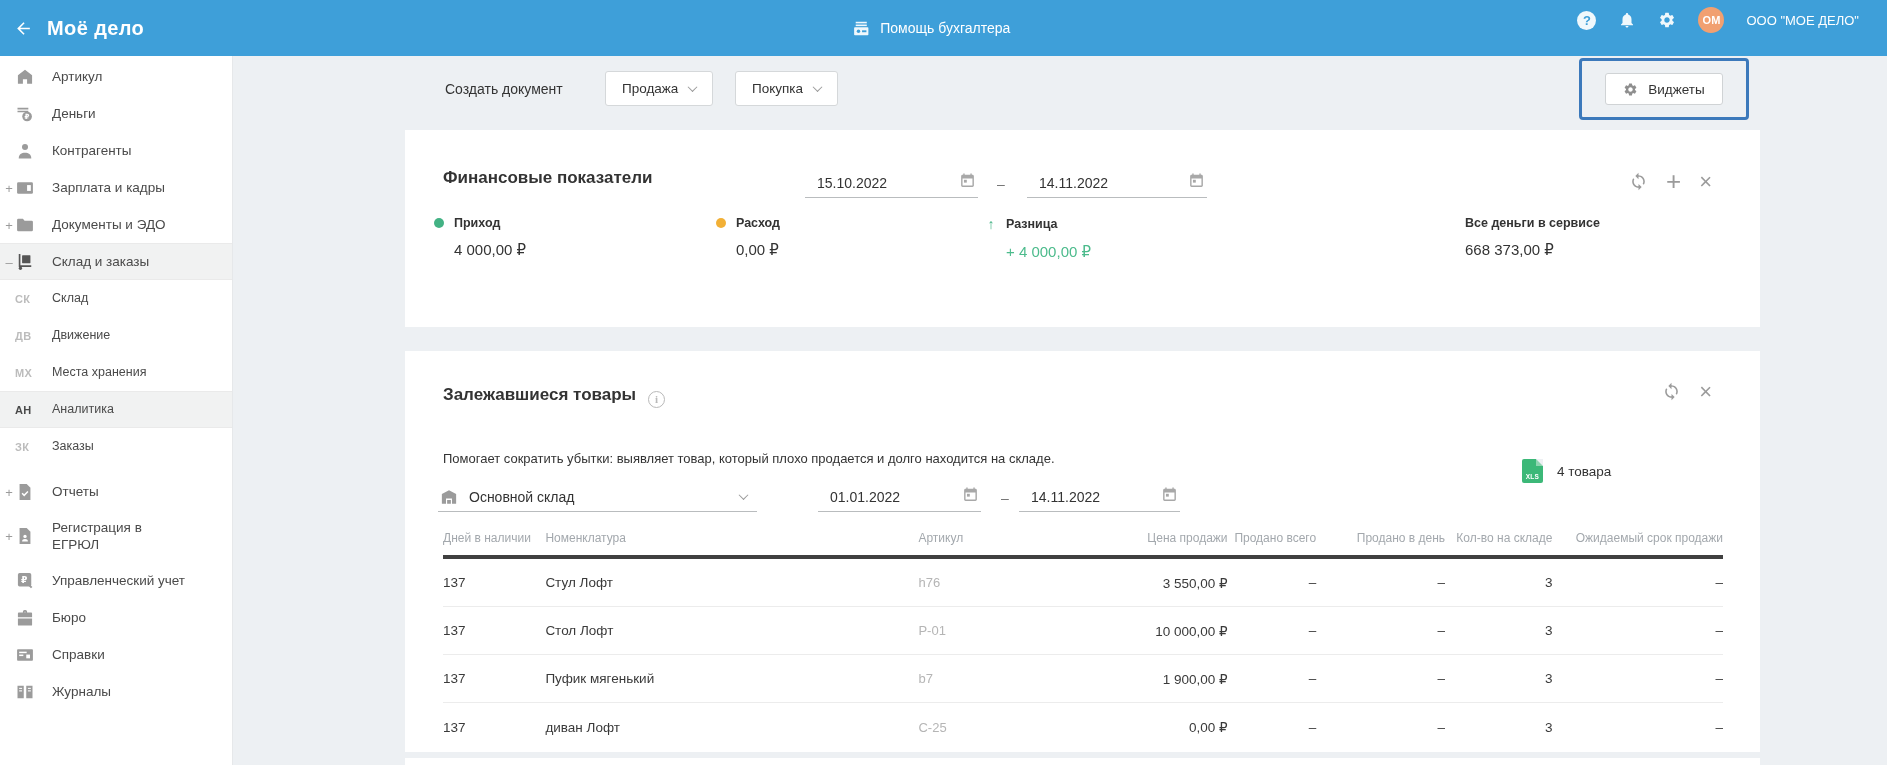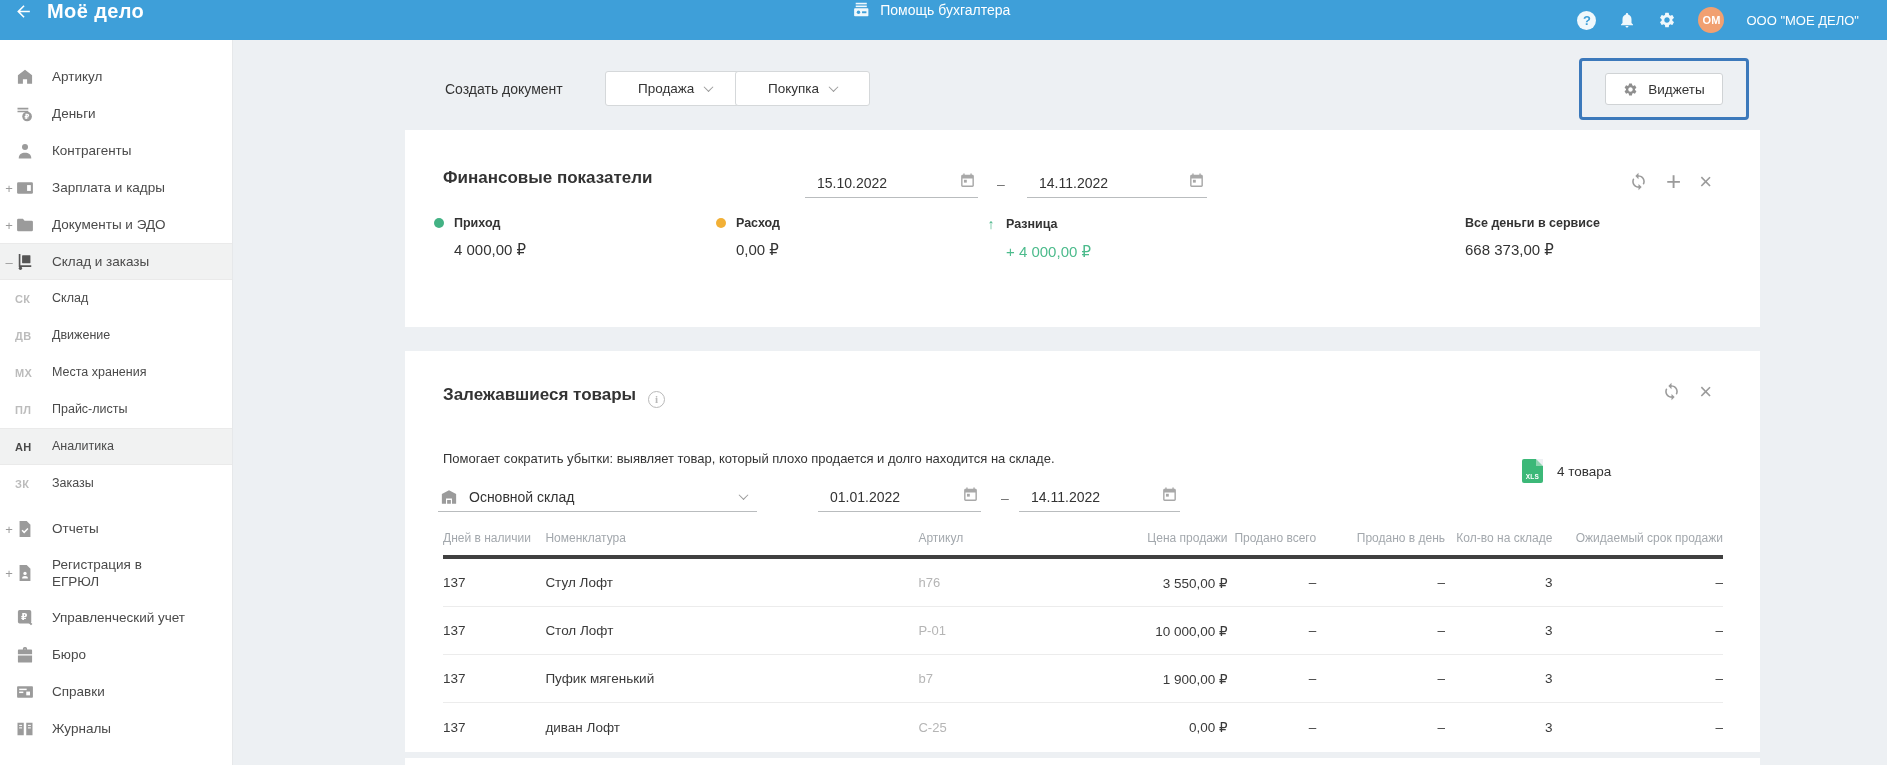--- a/index.html
+++ b/index.html
@@ -1,22 +1,22 @@
 <!DOCTYPE html>
 <html><head>
 <meta charset="utf-8">
 <style>
   * { margin:0; padding:0; box-sizing:border-box; }
   html,body { width:1887px; height:765px; overflow:hidden; background:#edf0f3;
               font-family:"Liberation Sans","DejaVu Sans",sans-serif; }
   .app { position:relative; width:1887px; height:765px; }
 
   
-  .topbar { position:absolute; left:0; top:0; width:100%; height:40px; background:#3e9fd9;
-            display:flex; align-items:flex-start; color:#fff; z-index:5; }
+  .topbar { position:absolute; left:0; top:0; width:100%; height:56px; background:#3e9fd9;
+            display:flex; align-items:center; color:#fff; z-index:5; }
   .tb-left { display:flex; align-items:center; gap:14px; padding-left:14px; width:233px; }
   .logo { font-size:20px; font-weight:bold; letter-spacing:.4px; }
   .tb-center { position:absolute; left:50%; transform:translateX(-58%); display:flex;
                align-items:center; gap:10px; font-size:14px; cursor:pointer; }
   .tb-right { position:absolute; right:0; top:0; height:40px; display:flex; align-items:center;
               gap:22px; padding-right:28px; }
   .help-circle { width:19px; height:19px; border-radius:50%; background:rgba(255,255,255,.92);
                  color:#3e9fd9; font-size:13px; font-weight:bold; display:flex;
                  align-items:center; justify-content:center; cursor:pointer; }
   .avatar { width:26px; height:26px; border-radius:50%; background:#f1a071; color:#fff;
@@ -44,21 +44,21 @@
   .sb-sub.active .sb-code { color:#4a4a4a; }
   .sb-gap { height:8px; }
   .ic { display:block; width:100%; height:100%; fill:currentColor; }
 
   
   .main { position:absolute; left:233px; top:40px; right:0; bottom:0; background:#edf0f3; }
 
   
   .create-label { position:absolute; left:212px; top:41px; font-size:14px; color:#333; }
   .tb-btn { position:absolute; top:31px; height:35px; display:inline-flex; align-items:center;
-            gap:11px; padding:0 32px; background:#fff; border:1px solid #d5d8da; border-radius:3px;
+            gap:11px; padding:0 16px; background:#fff; border:1px solid #d5d8da; border-radius:3px;
             font-size:13.5px; color:#333; cursor:pointer; }
   .btn-sale { left:372px; } .btn-buy { left:502px; }
   .chev { width:7px; height:7px; border-right:1.5px solid #9a9a9a; border-bottom:1.5px solid #9a9a9a;
           transform:rotate(45deg) translate(-1px,-1px); }
   .widgets-box { position:absolute; left:1346px; top:18px; width:170px; height:62px;
                  border:3px solid #3c79bb; border-radius:4px; display:flex; align-items:center;
                  justify-content:center; }
   .widgets-btn { display:inline-flex; align-items:center; gap:10px; height:32px; padding:0 17px;
                  background:#fff; border:1px solid #d0d3d5; border-radius:3px; font-size:13.5px;
                  color:#333; cursor:pointer; }
@@ -236,24 +236,20 @@
       <span class="sb-code">СК</span>
       <span class="sb-label">Склад</span>
     </div>
     <div class="sb-sub">
       <span class="sb-code">ДВ</span>
       <span class="sb-label">Движение</span>
     </div>
     <div class="sb-sub">
       <span class="sb-code">МХ</span>
       <span class="sb-label">Места хранения</span>
-    </div>
-    <div class="sb-sub">
-      <span class="sb-code">ПЛ</span>
-      <span class="sb-label">Прайс-листы</span>
     </div>
     <div class="sb-sub active">
       <span class="sb-code">АН</span>
       <span class="sb-label">Аналитика</span>
     </div>
     <div class="sb-sub">
       <span class="sb-code">ЗК</span>
       <span class="sb-label">Заказы</span>
     </div>
     <div class="sb-gap"></div>

